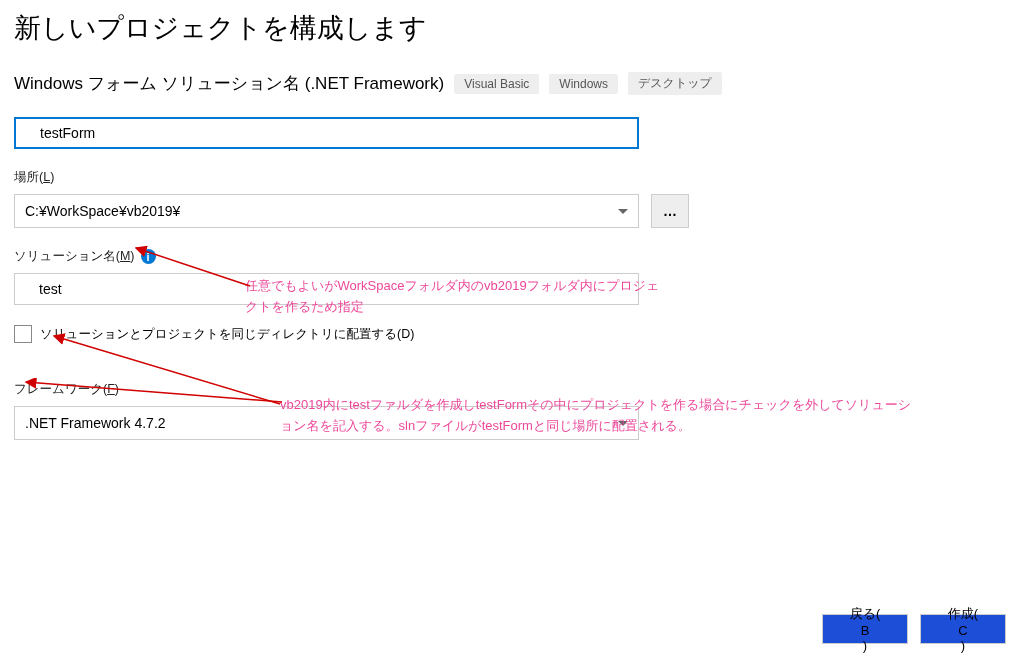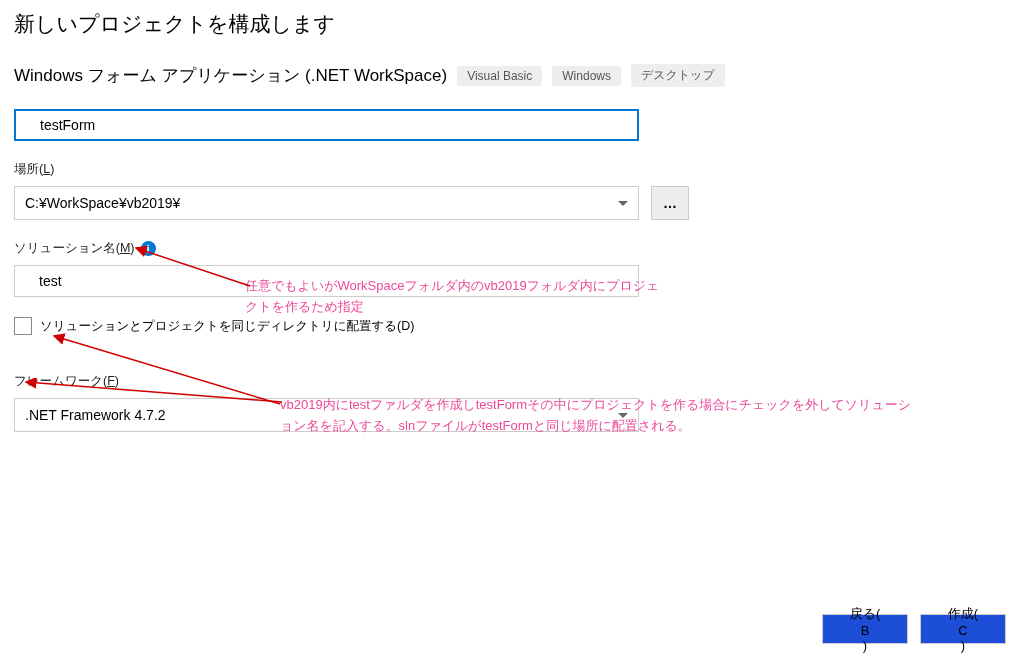--- a/index.html
+++ b/index.html
@@ -6,21 +6,21 @@
     body {
       font-family: "Yu Gothic UI", "Meiryo", "Segoe UI", sans-serif;
       background: #fff;
       width: 1024px;
       height: 656px;
       position: relative;
       padding: 10px 14px;
       color: #000;
     }
     .title {
-      font-size: 21px;
+      font-size: 27px;
       font-weight: 400;
       margin-bottom: 26px;
       margin-top: 0;
     }
     .subtitle-row {
       display: flex;
       align-items: center;
       gap: 10px;
       margin-bottom: 22px;
     }
@@ -153,21 +153,21 @@
       position: absolute;
       pointer-events: none;
     }
   </style>
 </head>
 <body>
 
 <h1 class="title">新しいプロジェクトを構成します</h1>
 
 <div class="subtitle-row">
-  <span class="subtitle">Windows フォーム アプリケーション (.NET WorkSpace)</span>
+  <span class="subtitle">Windows フォーム ソリューション名 (.NET Framework)</span>
   <span class="tag">Visual Basic</span>
   <span class="tag">Windows</span>
   <span class="tag">デスクトップ</span>
 </div>
 
 <div class="field-block">
   <input class="text-input focused" type="text" value="testForm" style="">
 </div>
 
 <div class="field-block">

